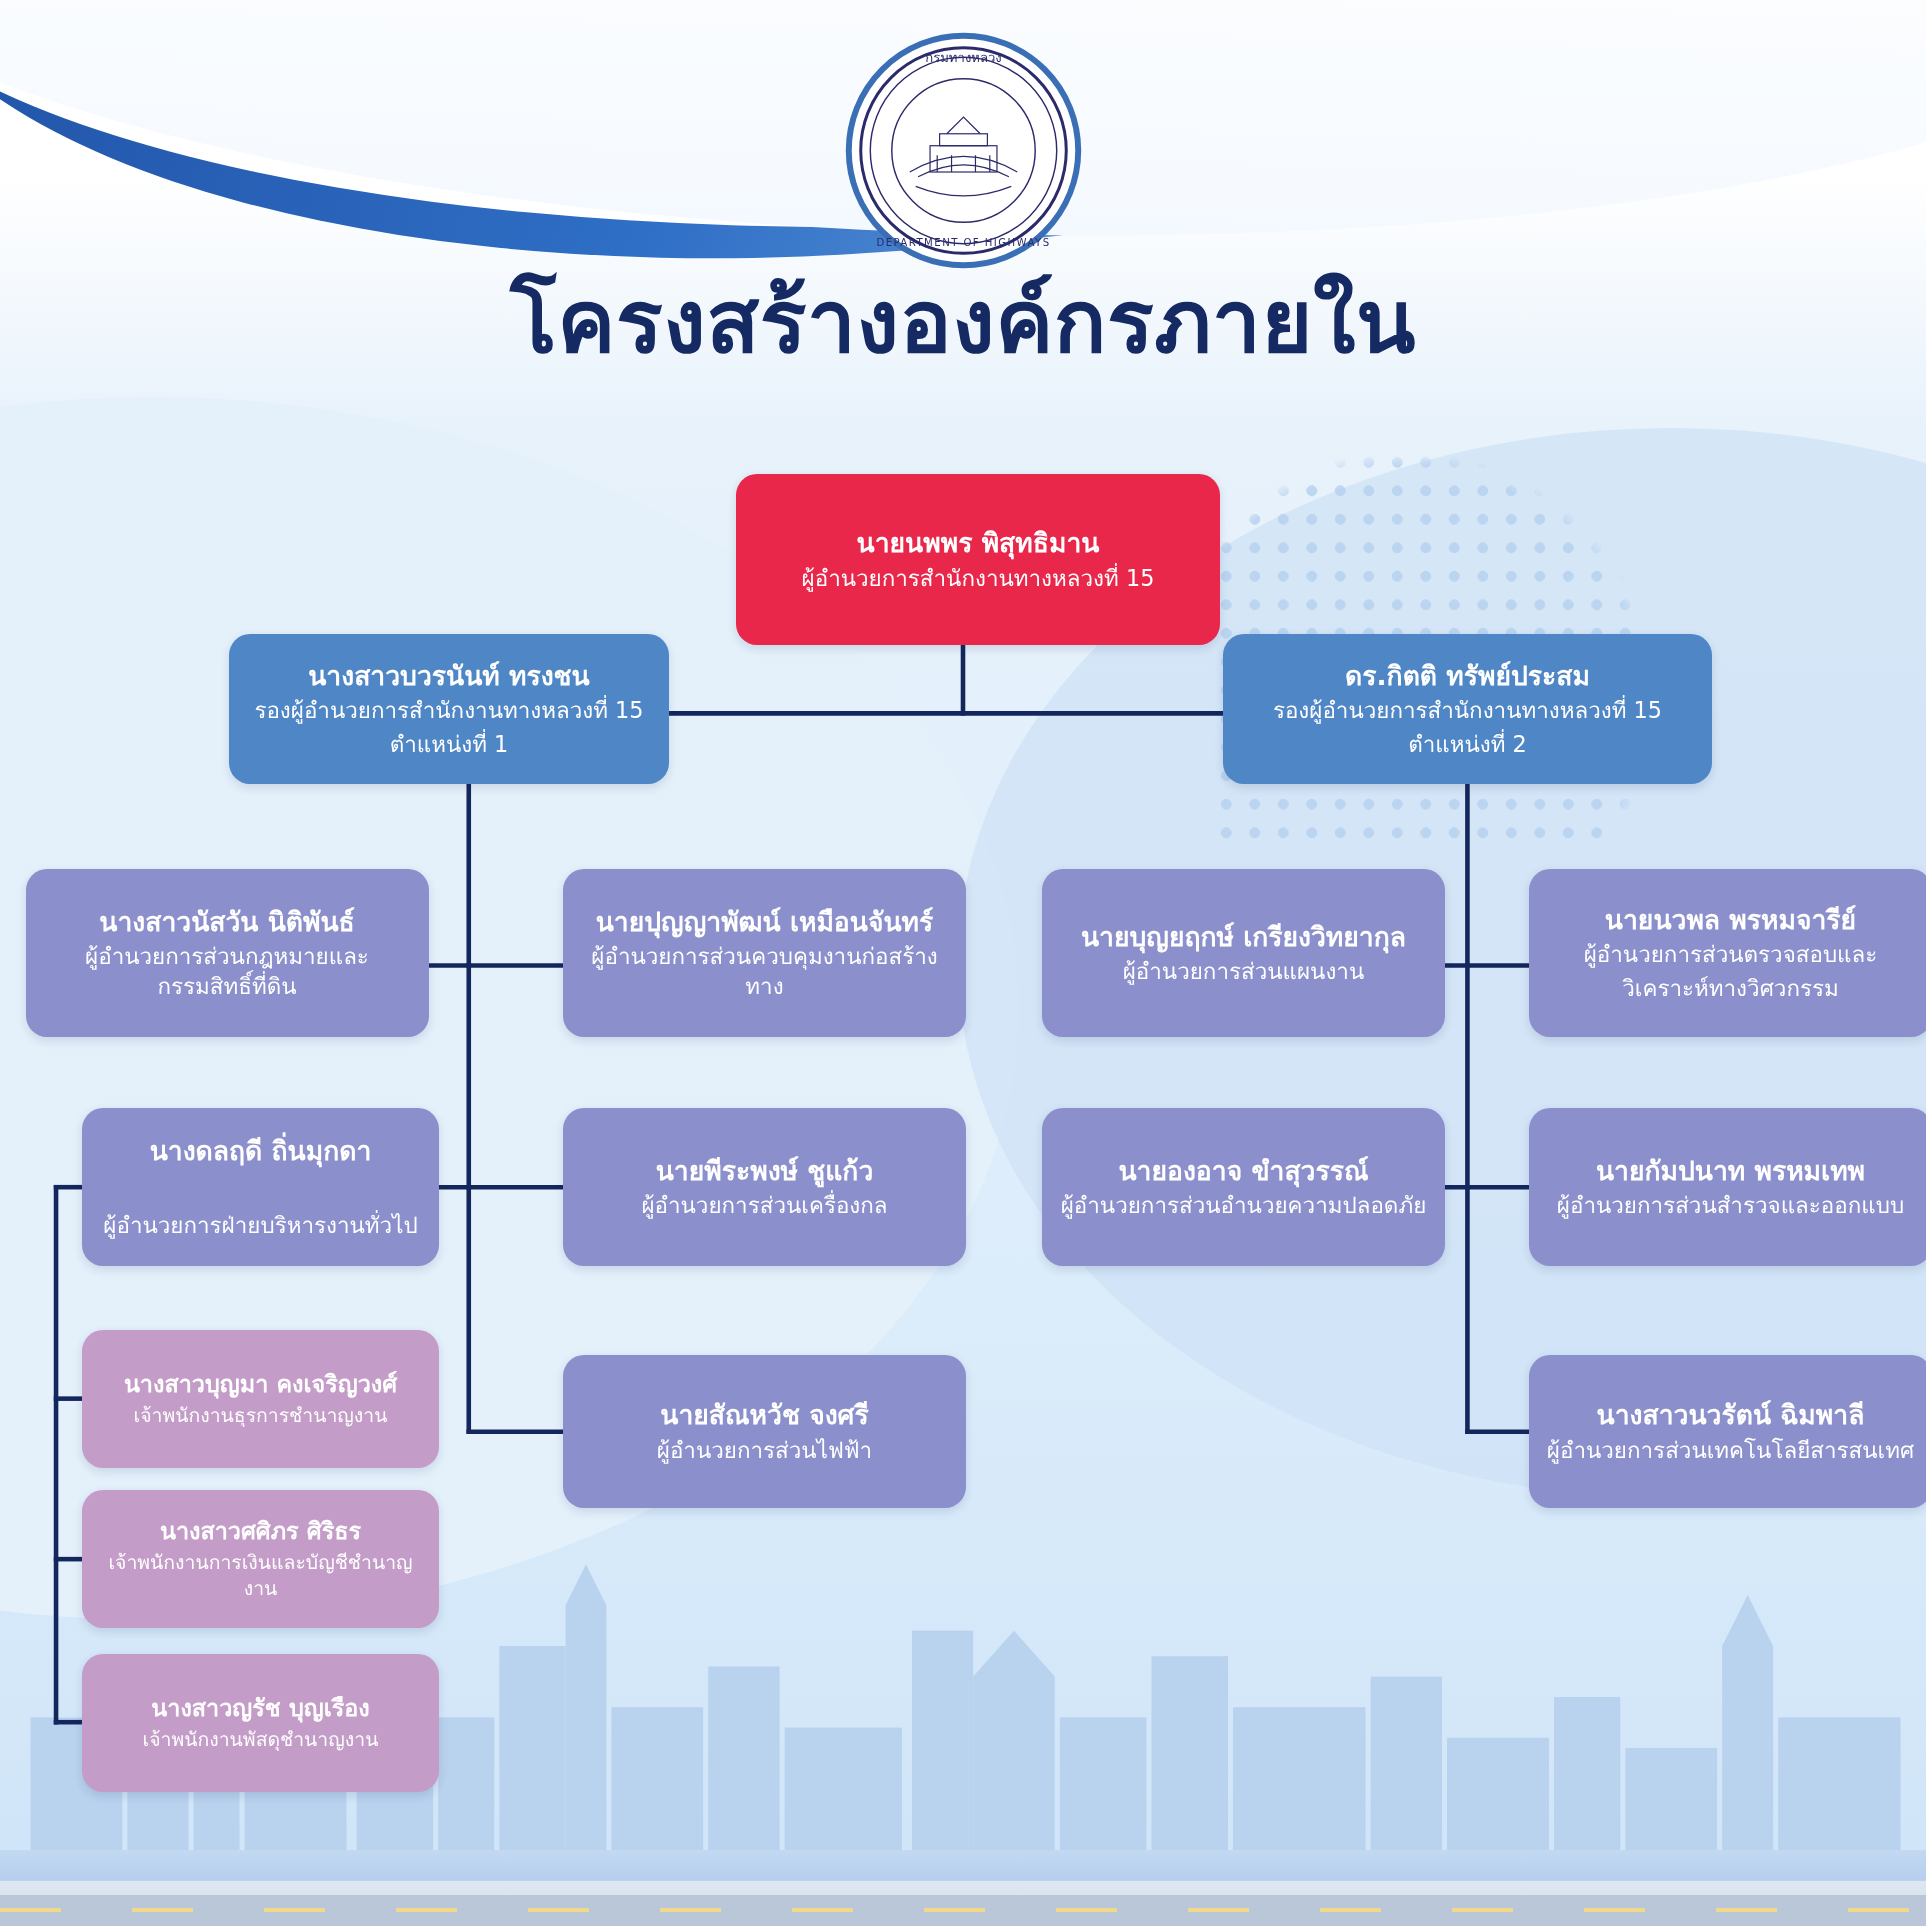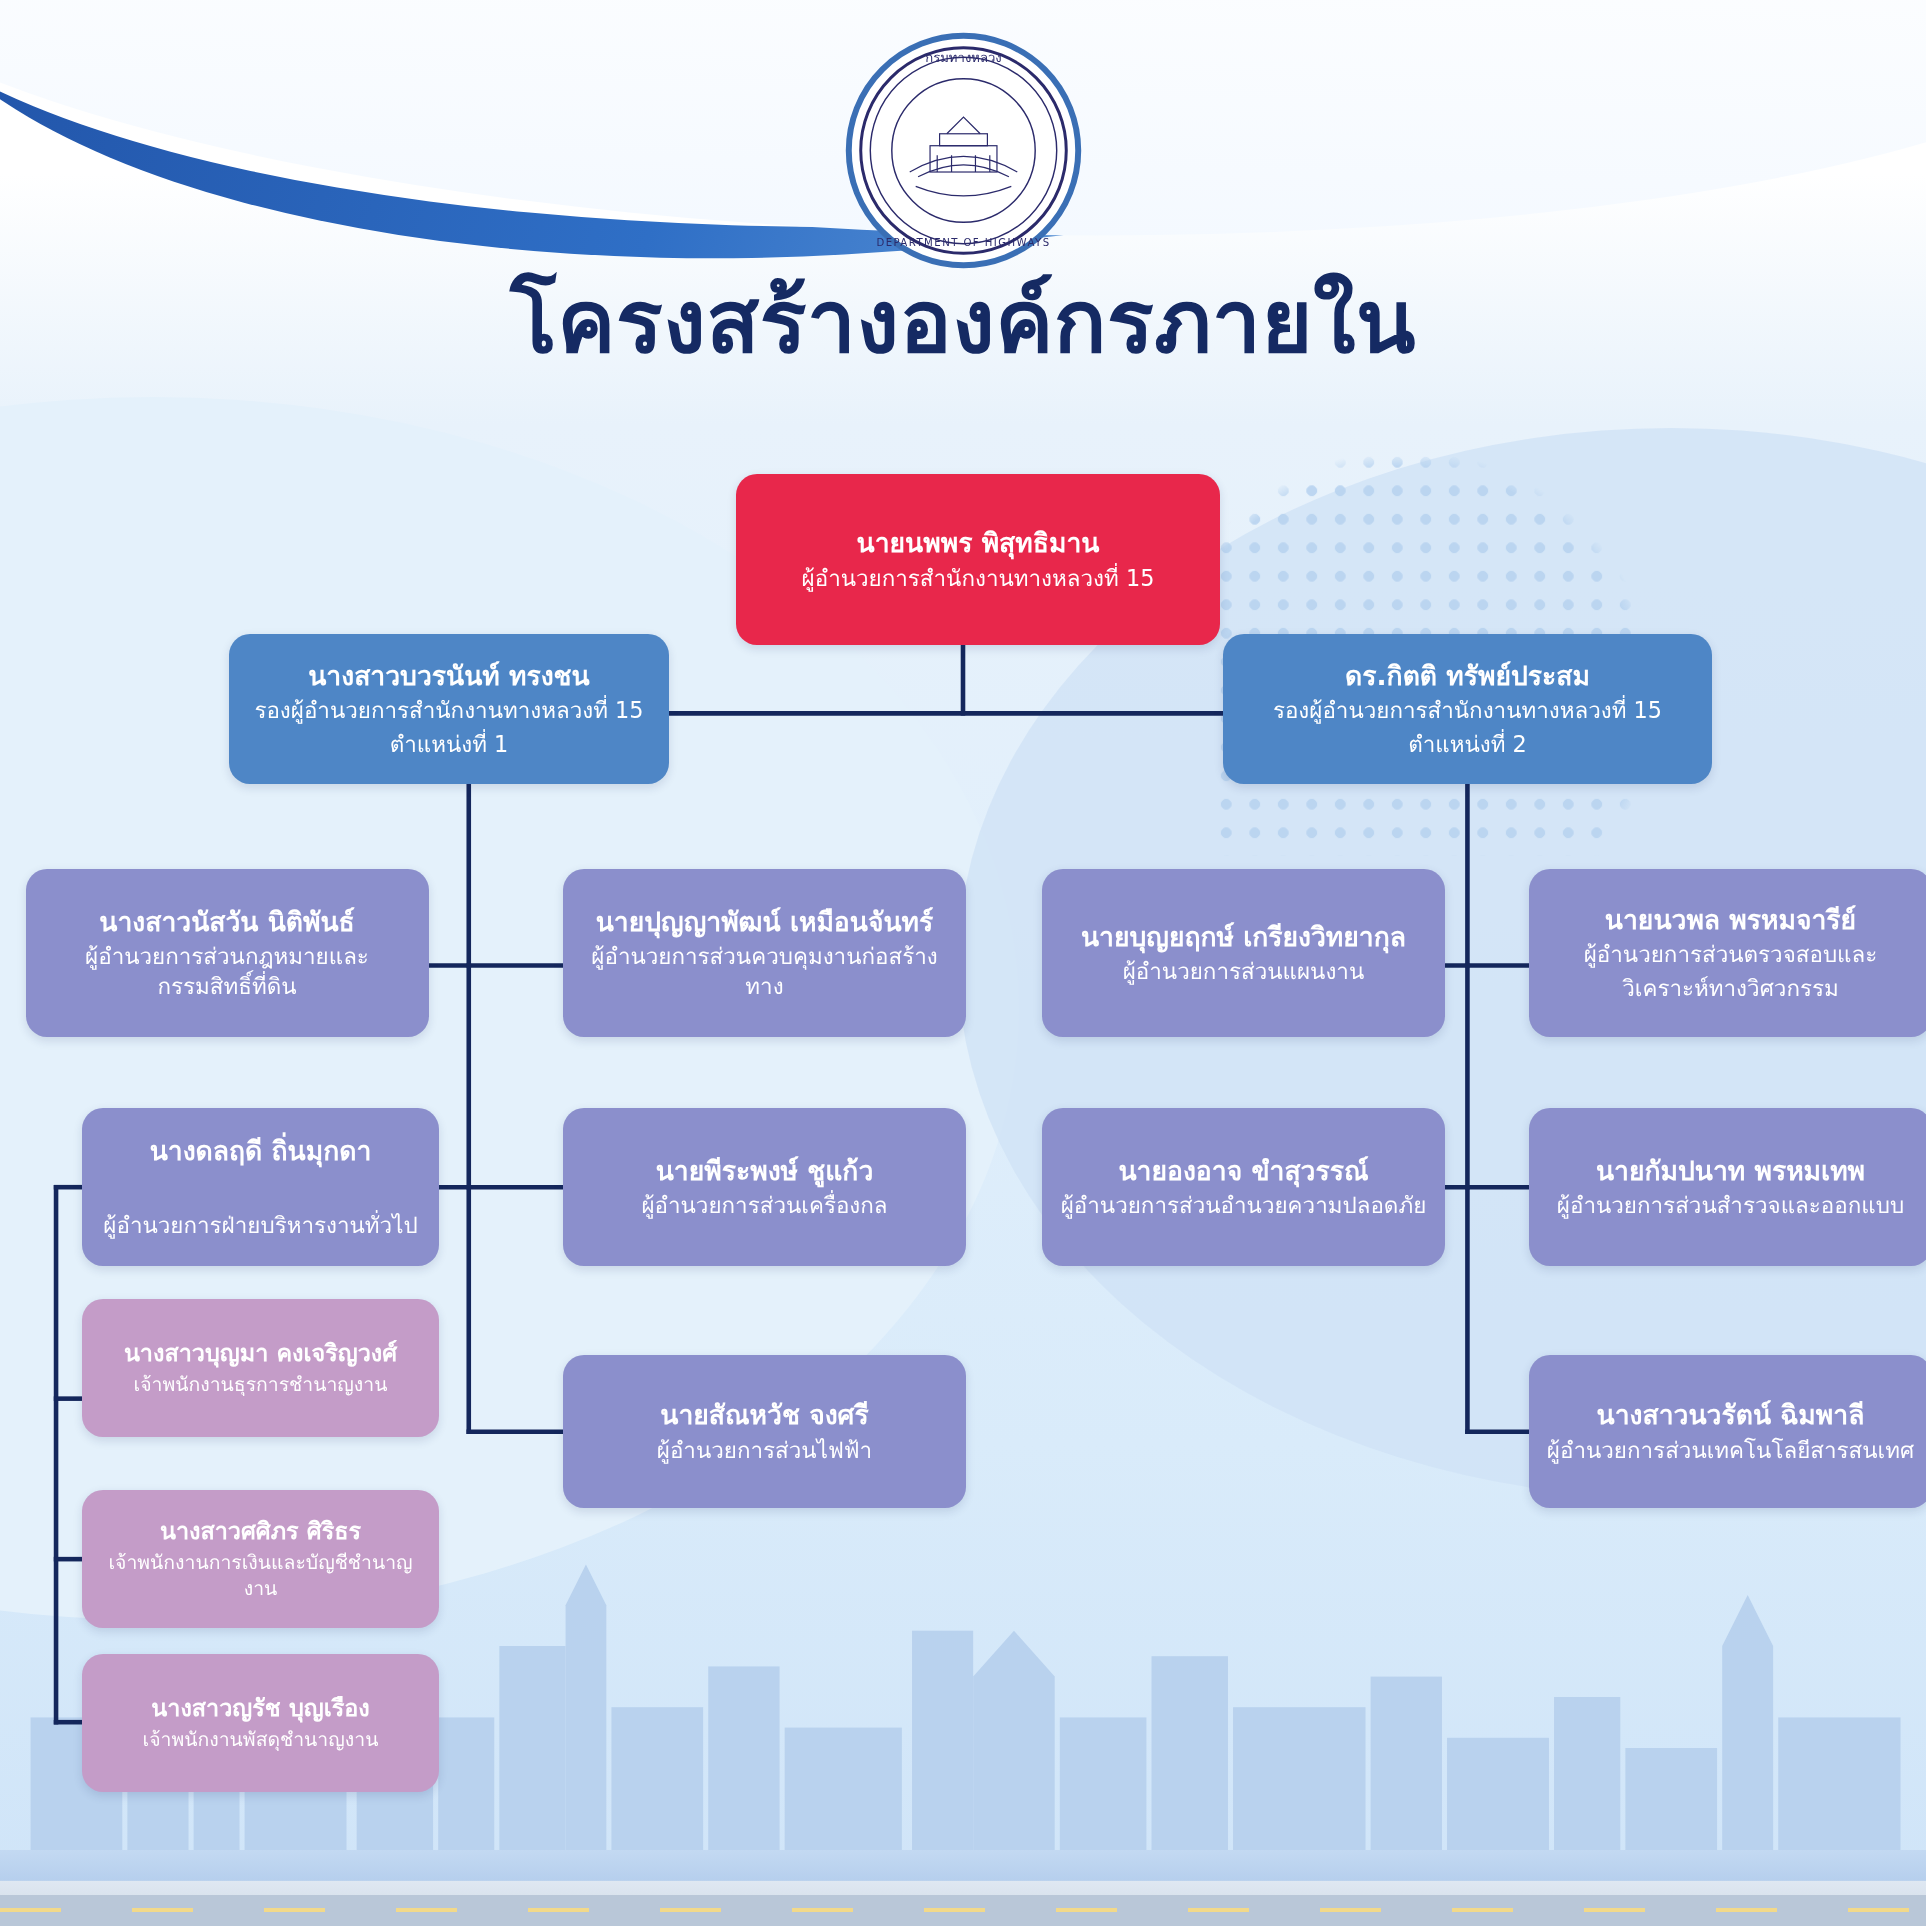--- a/index.html
+++ b/index.html
@@ -237,21 +237,21 @@
   <div class="node lv2" style="left:563px;top:1355px;width:403px;height:153px;">
     <div class="n-name">นายสัณหวัช จงศรี</div>
     <div class="n-role">ผู้อำนวยการส่วนไฟฟ้า</div>
   </div>
 
   <div class="node lv2" style="left:1529px;top:1355px;width:403px;height:153px;">
     <div class="n-name">นางสาวนวรัตน์ ฉิมพาลี</div>
     <div class="n-role">ผู้อำนวยการส่วนเทคโนโลยีสารสนเทศ</div>
   </div>
 
-  <div class="node lv3" style="left:82px;top:1299px;width:357px;height:138px;">
+  <div class="node lv3" style="left:82px;top:1330px;width:357px;height:138px;">
     <div class="n-name">นางสาวบุญมา คงเจริญวงศ์</div>
     <div class="n-role">เจ้าพนักงานธุรการชำนาญงาน</div>
   </div>
 
   <div class="node lv3" style="left:82px;top:1490px;width:357px;height:138px;">
     <div class="n-name">นางสาวศศิภร ศิริธร</div>
     <div class="n-role">เจ้าพนักงานการเงินและบัญชีชำนาญงาน</div>
   </div>
 
   <div class="node lv3" style="left:82px;top:1654px;width:357px;height:138px;">

